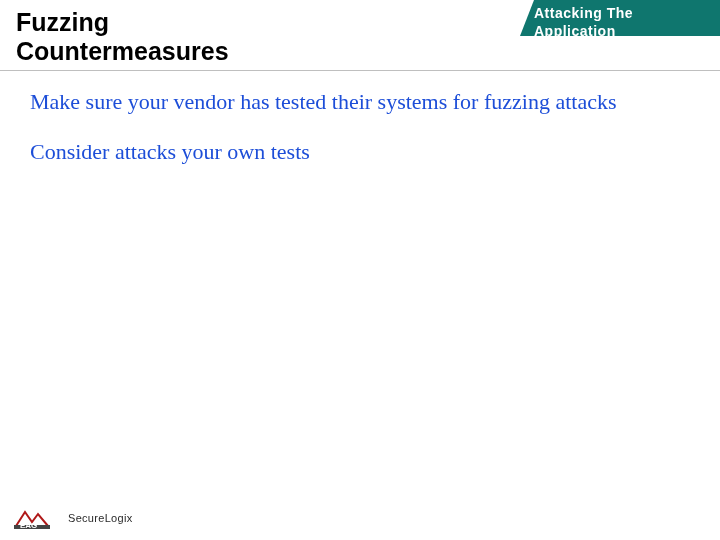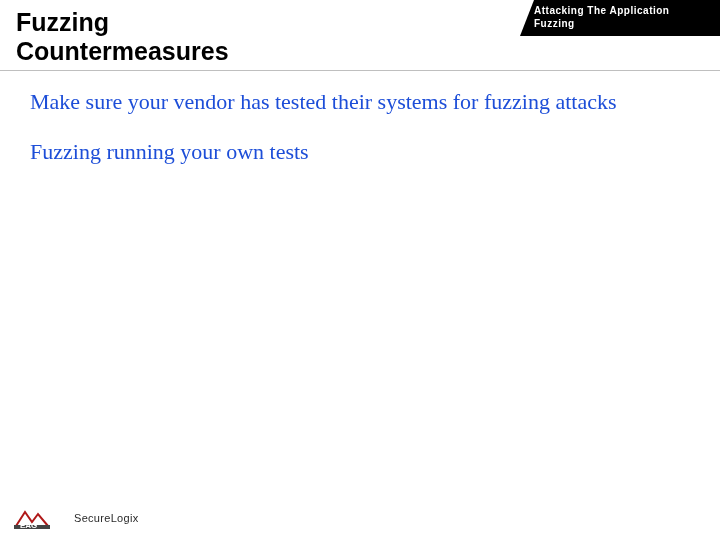--- a/index.html
+++ b/index.html
@@ -10,25 +10,25 @@
       position: relative;
       font-family: "Times New Roman", Times, serif;
       overflow: hidden;
     }
     .header-tab {
       position: absolute;
       top: 0;
       right: 0;
       width: 200px;
       height: 36px;
-      background: #000000;
+      background: #0f766e;
       color: #ffffff;
       font-family: Verdana, Geneva, sans-serif;
       font-weight: bold;
-      font-size: 10px;
+      font-size: 14px;
       letter-spacing: 0.5px;
       padding: 4px 6px 0 14px;
       line-height: 1.3;
       clip-path: polygon(14px 0, 100% 0, 100% 100%, 0 100%);
     }
     .header-tab .line1 { display: block; }
     .header-tab .line2 { display: block; }
     .title-block {
       position: absolute;
       top: 8px;
@@ -63,21 +63,21 @@
       margin-bottom: 22px;
       text-indent: -28px;
       padding-left: 28px;
     }
     .footer-logo {
       position: absolute;
       bottom: 10px;
       left: 14px;
       display: flex;
       align-items: center;
-      gap: 24px;
+      gap: 18px;
     }
     .logo-mark {
       width: 36px;
       height: 22px;
       position: relative;
     }
     .logo-mark svg { display: block; }
     .logo-text {
       font-family: Arial, Helvetica, sans-serif;
       font-size: 11px;
@@ -97,21 +97,21 @@
 
 <div class="title-block">
   <span class="t1">Fuzzing</span>
   <span class="t2">Countermeasures</span>
 </div>
 
 <div class="header-underline"></div>
 
 <div class="content">
   <div class="bullet">Make sure your vendor has tested their systems for fuzzing attacks</div>
-  <div class="bullet">Fuzzing running your own tests</div>
+  <div class="bullet">Consider attacks your own tests</div>
 </div>
 
 <div class="footer-logo">
   <div class="logo-mark">
     <svg width="36" height="22" viewBox="0 0 36 22">
       <path d="M2 18 L11 4 L18 14 L24 6 L34 18" fill="none" stroke="#b01818" stroke-width="2"></path>
       <rect x="0" y="17" width="36" height="4" fill="#444444"></rect>
       <text x="6" y="20" font-family="Arial" font-size="8" font-weight="bold" fill="#ffffff">EAG</text>
     </svg>
   </div>

